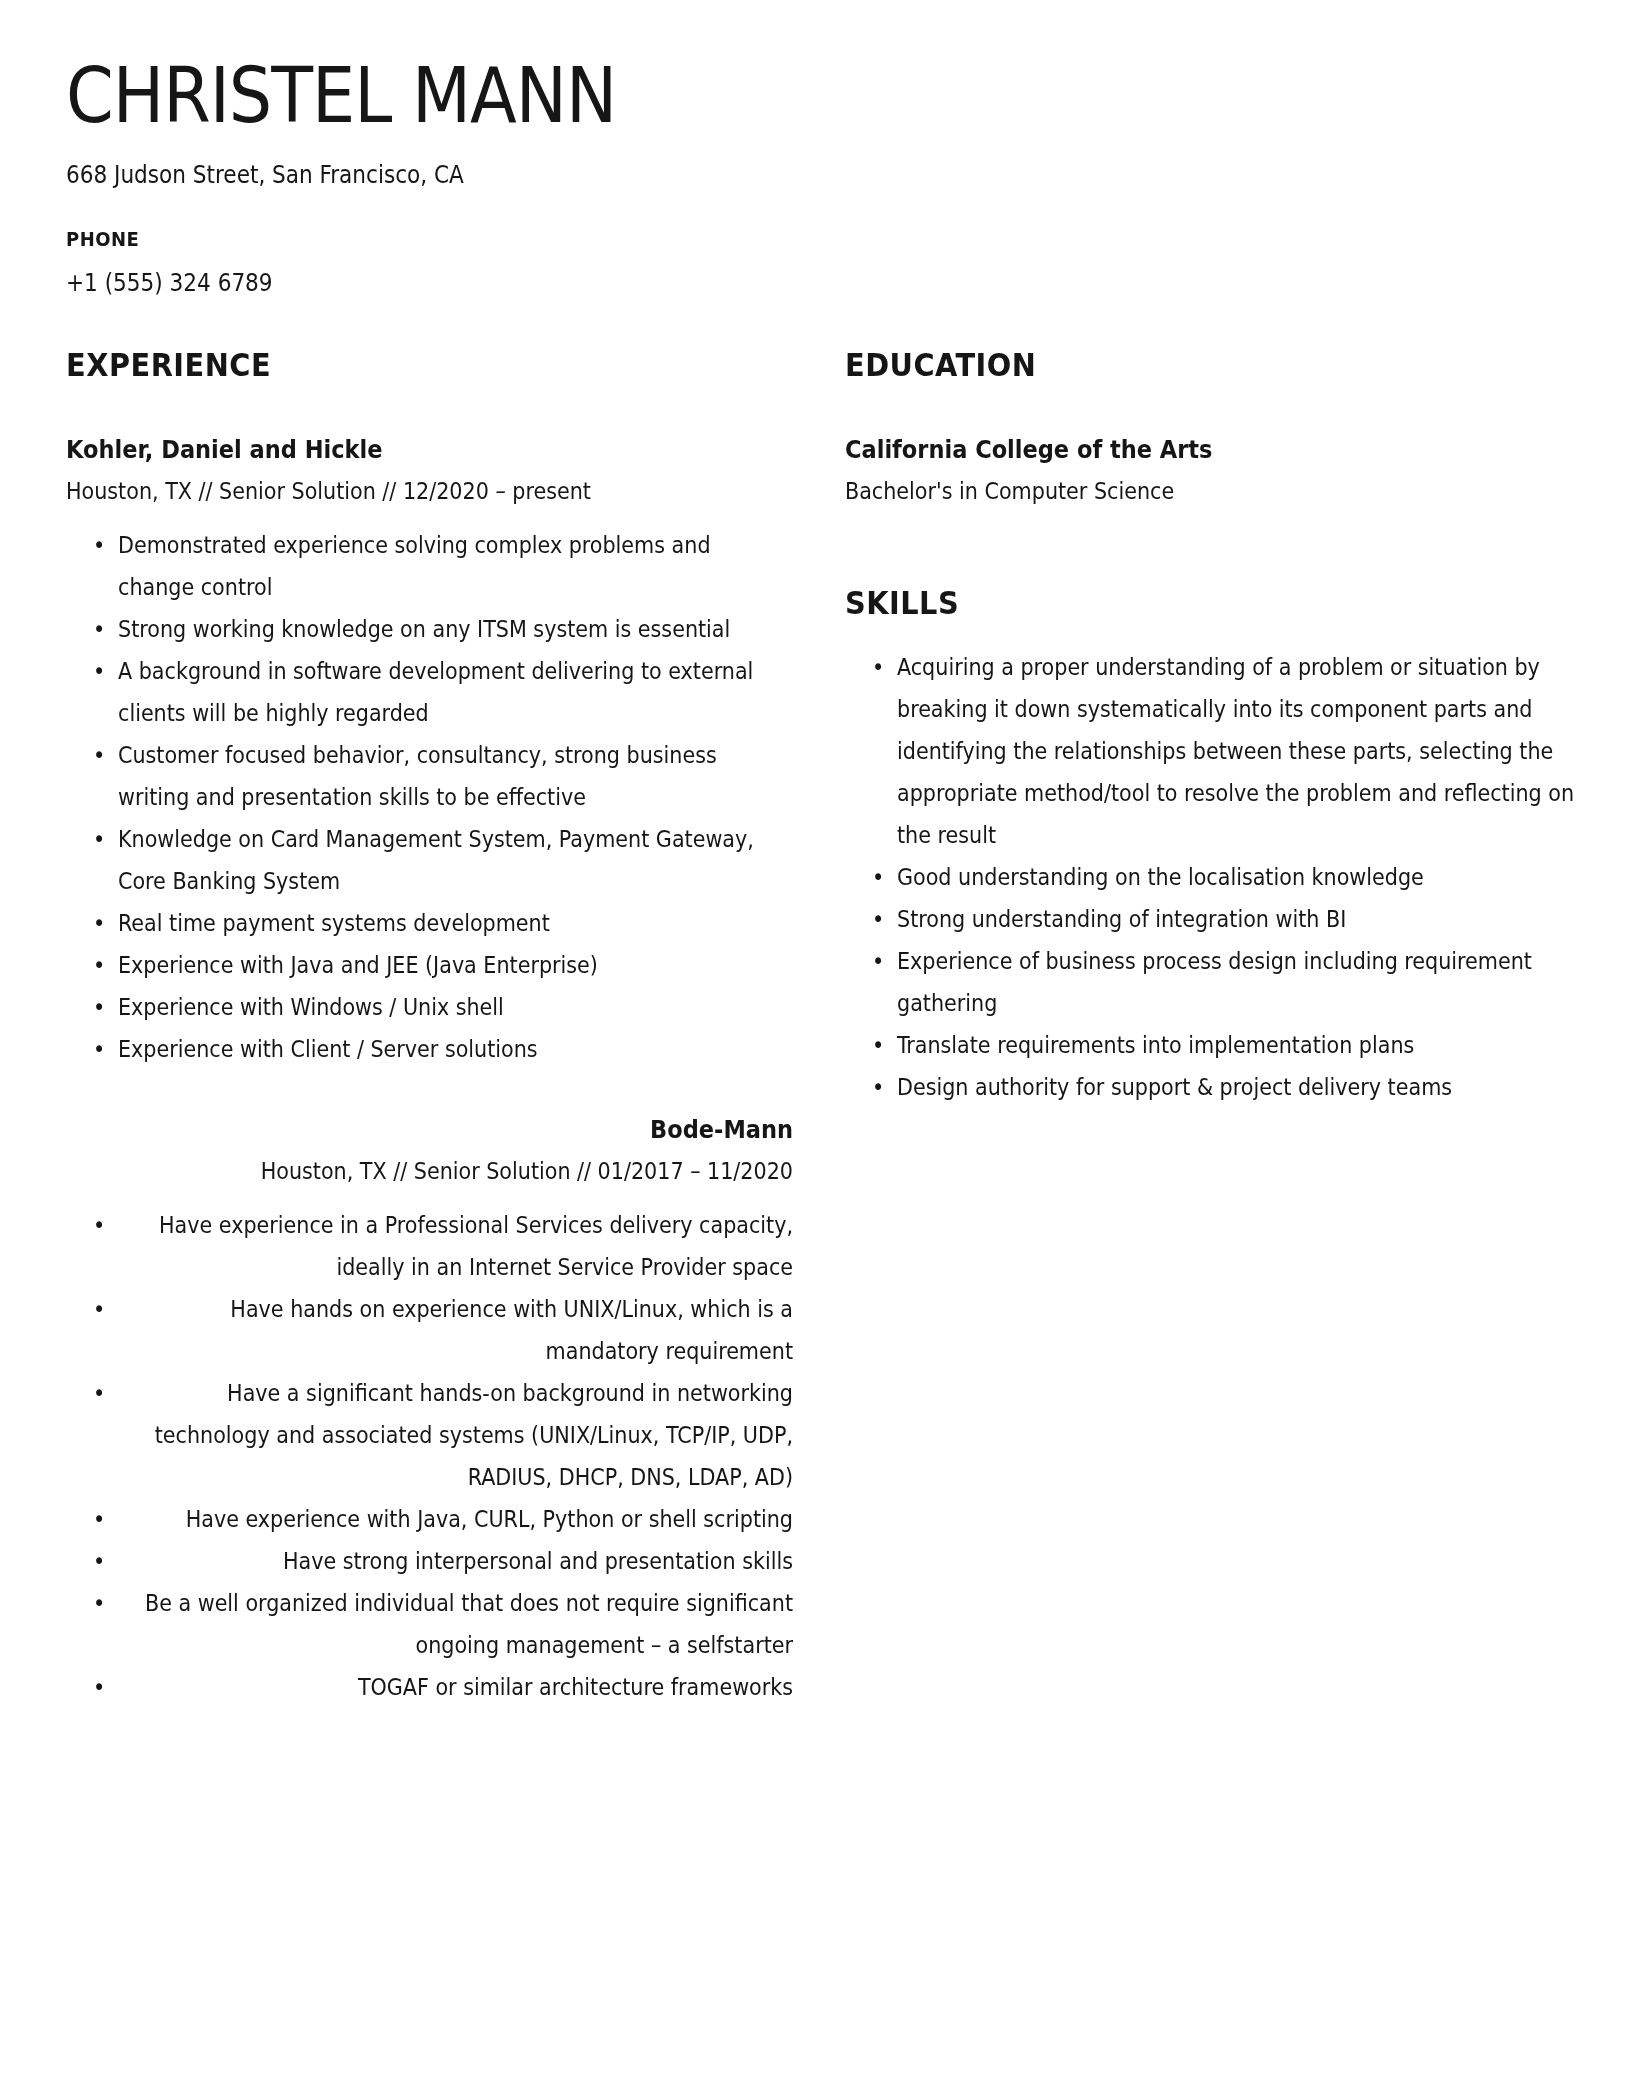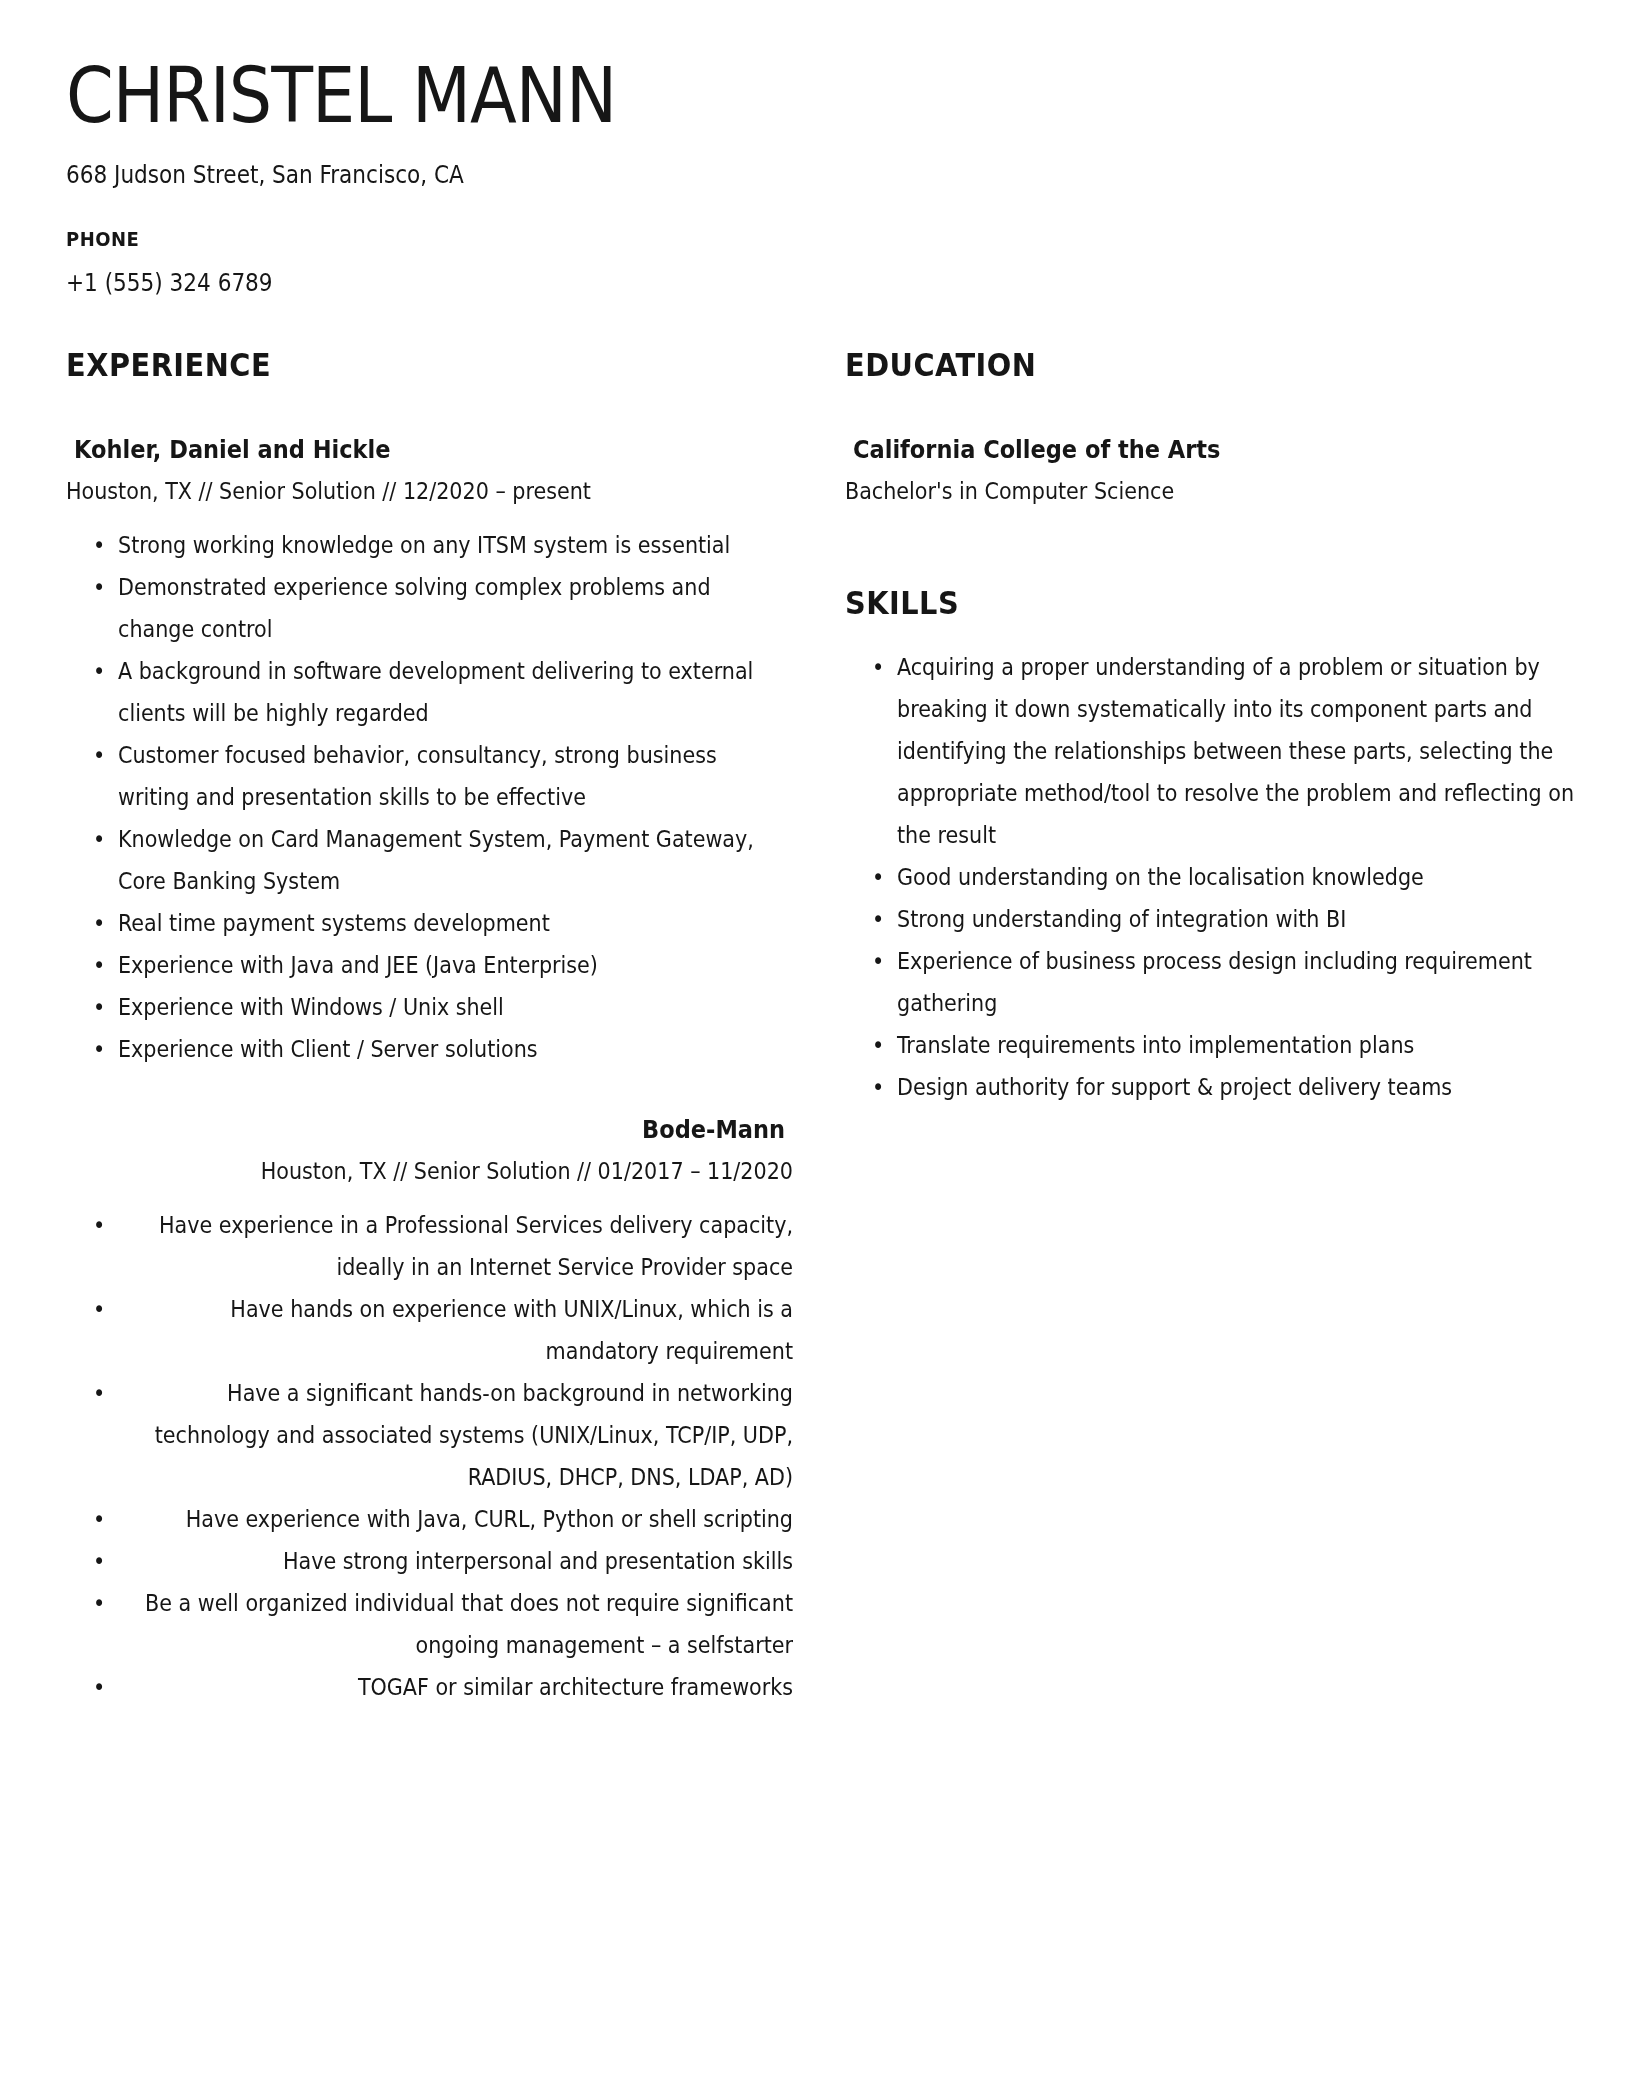--- a/index.html
+++ b/index.html
@@ -66,21 +66,21 @@
     line-height: 34px;
   }
   .job, .edu-entry {
     margin-top: 52px;
   }
   .job + .job {
     margin-top: 44px;
     text-align: right;
   }
   h3.entry-title {
-    margin: 8px;
+    margin: 0;
     font-size: 25px;
     font-weight: 700;
     line-height: 32px;
   }
   .meta {
     margin: 10px 0 0 0;
     font-size: 23px;
     line-height: 30px;
   }
   ul.bullets {
@@ -123,22 +123,22 @@
   <div class="columns">
 
     <div class="col-left">
       <section>
         <h2 class="section-heading">EXPERIENCE</h2>
 
         <article class="job">
           <h3 class="entry-title">Kohler, Daniel and Hickle</h3>
           <p class="meta">Houston, TX // Senior Solution // 12/2020 – present</p>
           <ul class="bullets">
+            <li>Demonstrated experience solving complex problems and change control</li>
             <li>Strong working knowledge on any ITSM system is essential</li>
-            <li>Demonstrated experience solving complex problems and change control</li>
             <li>A background in software development delivering to external clients will be highly regarded</li>
             <li>Customer focused behavior, consultancy, strong business writing and presentation skills to be effective</li>
             <li>Knowledge on Card Management System, Payment Gateway, Core Banking System</li>
             <li>Real time payment systems development</li>
             <li>Experience with Java and JEE (Java Enterprise)</li>
             <li>Experience with Windows / Unix shell</li>
             <li>Experience with Client / Server solutions</li>
           </ul>
         </article>
 

